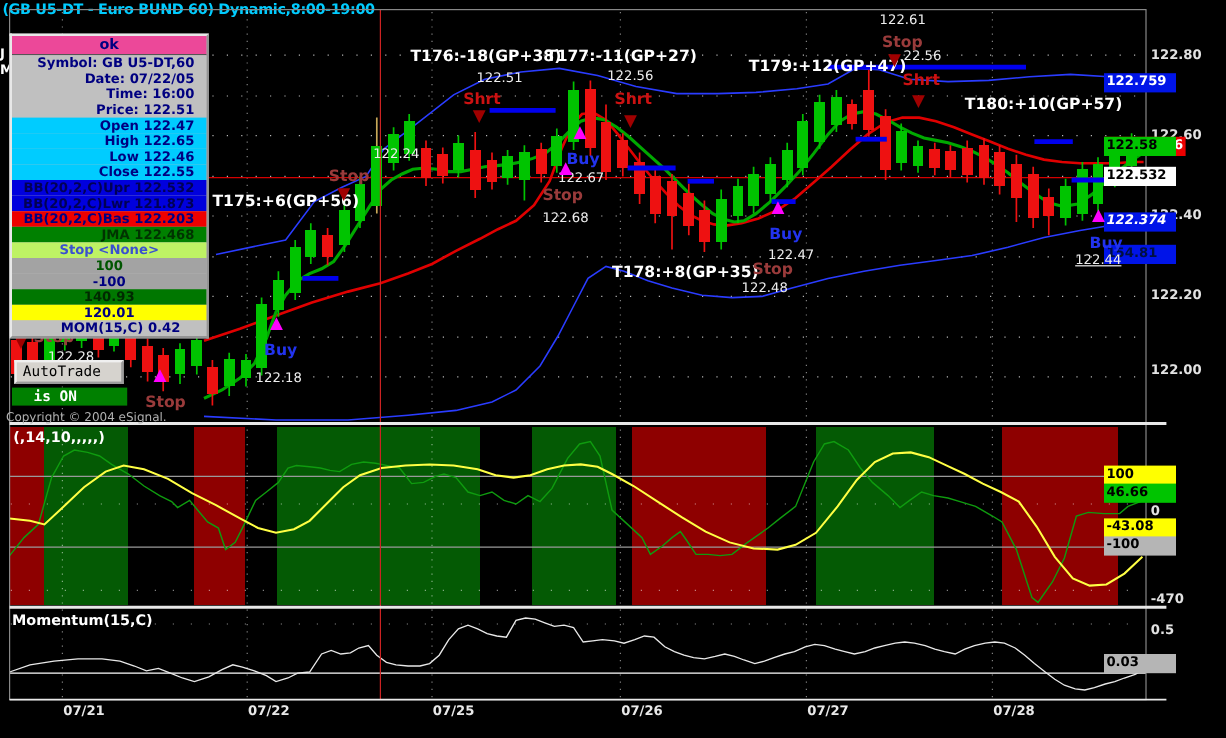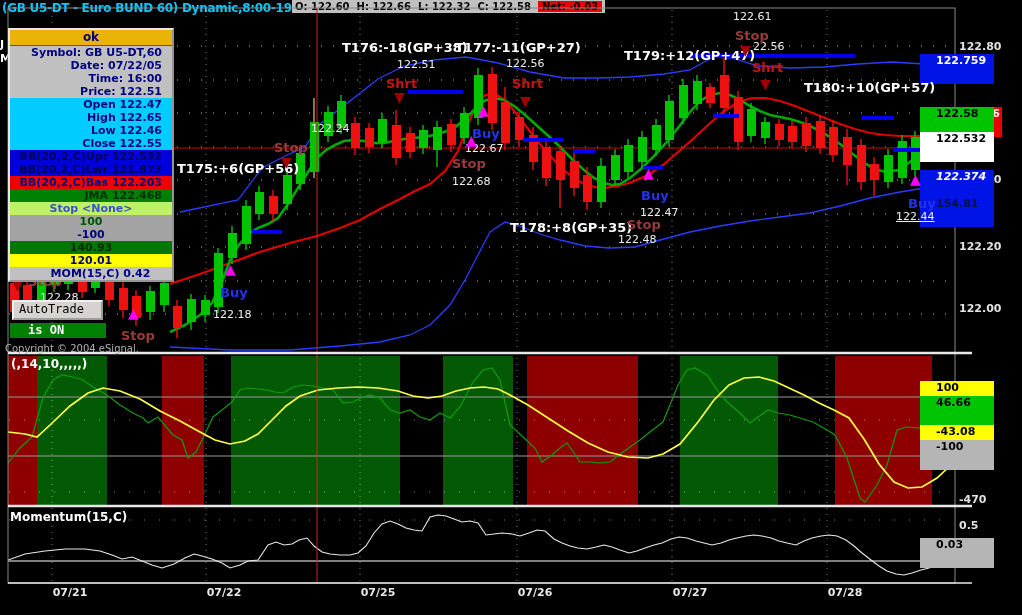--- a/index.html
+++ b/index.html
@@ -9,21 +9,21 @@
   
   #title{position:absolute;left:2px;top:1px;color:#00ccff;font:bold 12px "DejaVu Sans",sans-serif;
          letter-spacing:-0.3px;white-space:nowrap;}
   #quote-strip{position:absolute;left:292px;top:0;height:13px;background:#c0c0c0;color:#000;
          font:bold 10px "DejaVu Sans",sans-serif;line-height:13px;padding:0 3px;white-space:nowrap;}
   #quote-strip span{margin-right:7px;}
   #quote-strip .net{background:#ee0000;margin-right:0;padding:0 4px;}
   .edge-letter{position:absolute;left:0px;color:#fff;font:bold 11px "DejaVu Sans",sans-serif;width:8px;overflow:hidden;}
   
   #info-panel{position:absolute;left:8px;top:28px;width:162px;border:2px outset #e8e8e8;background:#c0c0c0;z-index:30;}
-  #info-panel .hdr{background:#eab308;color:#000080;font:bold 12px "DejaVu Sans",sans-serif;
+  #info-panel .hdr{background:#ec4899;color:#000080;font:bold 12px "DejaVu Sans",sans-serif;
       text-align:center;height:15px;line-height:15px;border-bottom:1px solid #555;}
   .irow{height:13px;line-height:13px;font:bold 11px "DejaVu Sans",sans-serif;text-align:right;
       padding-right:10px;white-space:nowrap;overflow:hidden;}
   .irow.c{text-align:center;padding-right:0;}
   .ir-gray{background:#c0c0c0;color:#000080;padding-left:19px;}
   .ir-cyan{background:#00ccff;color:#000080;}
   .ir-blue{background:#0000dd;color:#000055;}
   .ir-red{background:#ee0000;color:#000080;}
   .ir-green{background:#008000;color:#003300;}
   .ir-stop{background:#bef264;color:#3a50d0;}
@@ -36,22 +36,22 @@
       border:2px outset #f0f0f0;color:#000;font:12px "DejaVu Sans Mono",monospace;
       line-height:14px;padding-left:5px;z-index:25;}
   #ison{position:absolute;left:10px;top:323px;width:78px;height:15px;background:#008000;color:#fff;
       font:bold 12px "DejaVu Sans Mono",monospace;line-height:15px;padding-left:18px;z-index:25;}
   #copyright{position:absolute;left:5px;top:343px;color:#b0b0b0;font:10px "DejaVu Sans",sans-serif;z-index:25;}
   
   .panel-label{position:absolute;color:#fff;font:bold 12px "DejaVu Sans",sans-serif;z-index:20;}
   
   .axis-plain{position:absolute;left:959px;transform:translateY(-50%);color:#e2e2e2;
       font:bold 11px "DejaVu Sans",sans-serif;z-index:10;}
-  .badge{position:absolute;left:920px;transform:translateY(-50%);width:58px;height:30px;
-      font:bold 11px "DejaVu Sans",sans-serif;line-height:13px;padding-left:16px;z-index:11;}
+  .badge{position:absolute;left:920px;transform:translateY(-50%);width:58px;height:16px;
+      font:bold 11px "DejaVu Sans",sans-serif;line-height:13px;padding-left:2px;z-index:11;}
   .b-blue{background:#0014e8;color:#fff;}
   .b-bluedark{background:#0014e8;color:#001040;}
   .b-green{background:#00c400;color:#000;}
   .b-white{background:#ffffff;color:#000;}
   .b-yellow{background:#ffff00;color:#000;}
   .b-gray{background:#b5b5b5;color:#000;}
   .b-redpartial{background:#ee0000;color:#fff;width:64px;text-align:right;padding-right:2px;z-index:10;}
   
   .x-date{position:absolute;top:586px;transform:translateX(-50%);color:#e8e8e8;
       font:bold 11px "DejaVu Sans",sans-serif;z-index:10;}
@@ -63,23 +63,20 @@
   .stop-label{position:absolute;color:#9a3b3b;font:bold 13px "DejaVu Sans",sans-serif;z-index:15;}
   .arrow-up{position:absolute;color:#ff00ff;font-size:14px;line-height:14px;z-index:16;}
   .arrow-dn{position:absolute;color:#a00000;font-size:14px;line-height:14px;z-index:16;}
 </style>
 </head>
 <body>
 
 <div id="screen">
 
   <div id="title"><span>(GB U5-DT - Euro BUND 60)</span> <span>Dynamic,8:00-19:00</span></div>
-  <div id="quote-strip">
-    <span>O: 122.60</span><span>H: 122.66</span><span>L: 122.32</span><span>C: 122.58</span><span class="net">Net: -0.03</span>
-  </div>
 
   <div class="edge-letter" style="top:38px;">J</div>
   <div class="edge-letter" style="top:52px;">M</div>
 
   <svg id="chart-svg" width="1022" height="615" viewBox="0 0 1022 615">
     <defs>
       <clipPath id="mainclip">
           <rect x="8" y="8" width="947" height="344"></rect>
         </clipPath>
       <clipPath id="oscclip">

